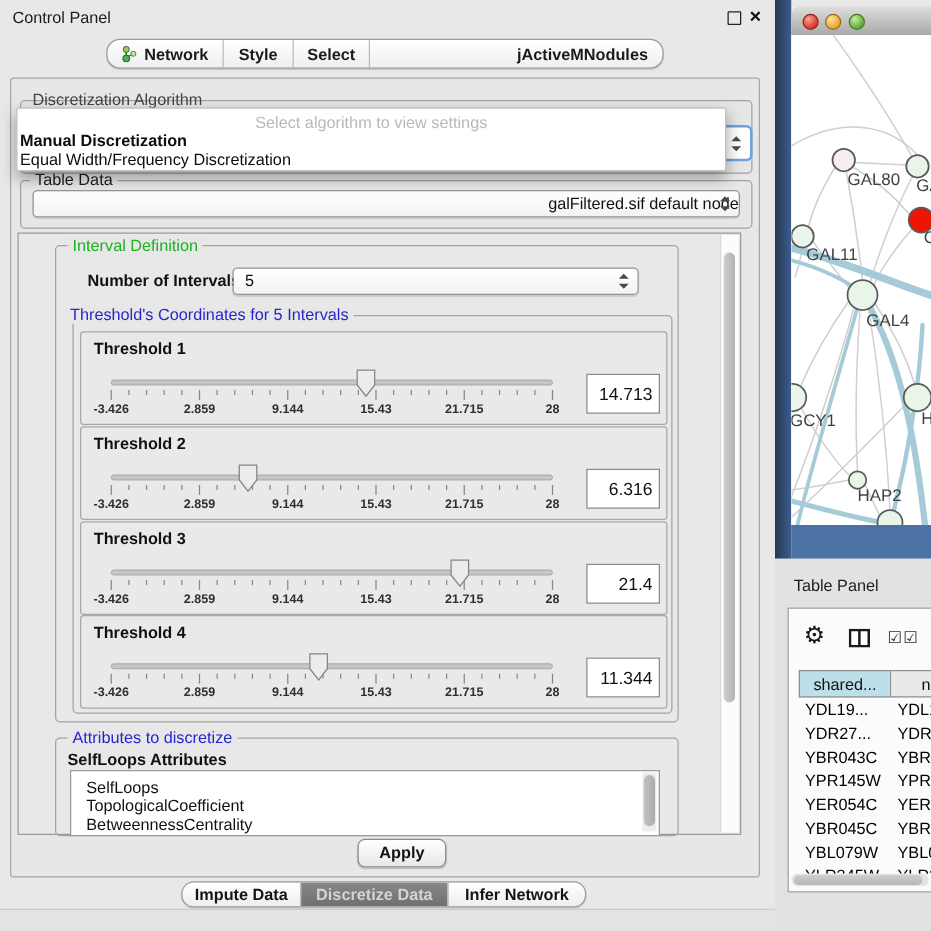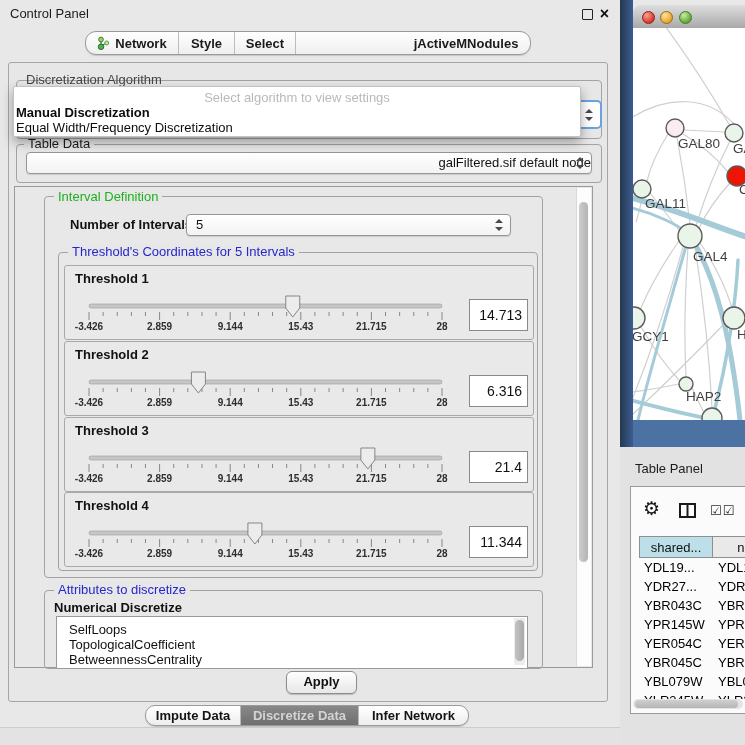--- a/index.html
+++ b/index.html
@@ -173,21 +173,21 @@
   <div class="abs group" style="left:44px;top:196px;width:497px;height:380px;"></div>
   <div class="abs group-title green-t" style="left:54px;top:190px;">Interval Definition</div>
 
   <div class="abs" style="left:70px;top:217px;font-size:13px;font-weight:700;color:#111;">Number of Intervals</div>
   <div class="abs combo" style="left:186px;top:214px;width:314px;height:20px;">
     <span>5</span>
     <div class="spinner"></div>
   </div>
 
   <div class="abs group" style="left:58px;top:252px;width:478px;height:317px;"></div>
-  <div class="abs group-title blue-t" style="left:68px;top:245px;">Threshold's Coordinates for 5 Intervals</div>
+  <div class="abs group-title blue-t" style="left:52px;top:245px;">Threshold's Coordinates for 5 Intervals</div>
   <div class="abs">
       <div class="th-row" style="top: 265px;">
       <div class="th-label">Threshold 1</div>
       <svg class="th-svg" width="372" height="40" viewBox="0 0 372 40">
           <rect x="8" y="9" width="353" height="4" rx="2" fill="#c6c6c6" stroke="#9a9a9a" stroke-width="0.6"></rect>
           <line x1="8" y1="17" x2="8" y2="25" stroke="#878787" stroke-width="1"></line>
           <line x1="22.119999999999997" y1="17" x2="22.119999999999997" y2="21" stroke="#878787" stroke-width="1"></line>
           <line x1="36.239999999999995" y1="17" x2="36.239999999999995" y2="21" stroke="#878787" stroke-width="1"></line>
           <line x1="50.36" y1="17" x2="50.36" y2="21" stroke="#878787" stroke-width="1"></line>
           <line x1="64.47999999999999" y1="17" x2="64.47999999999999" y2="21" stroke="#878787" stroke-width="1"></line>
@@ -339,21 +339,21 @@
           <text x="290.4" y="35" text-anchor="middle" font-size="10" font-weight="bold" fill="#2e2e2e">21.715</text>
           <text x="361" y="35" text-anchor="middle" font-size="10" font-weight="bold" fill="#2e2e2e">28</text>
           <polygon points="166.90752879781073,1 180.90752879781073,1 180.90752879781073,13 173.90752879781073,22 166.90752879781073,13" fill="#ececec" stroke="#858585" stroke-width="1"></polygon>
         </svg>
       <div class="th-valbox">11.344</div>
     </div>
     </div>
 
   <div class="abs group" style="left:44px;top:590px;width:497px;height:77px;"></div>
   <div class="abs group-title blue-t" style="left:54px;top:583px;">Attributes to discretize</div>
-  <div class="abs" style="left:54px;top:600px;font-size:13px;font-weight:700;color:#111;">Numerical Discretize</div>
+  <div class="abs" style="left:54px;top:600px;font-size:13px;font-weight:700;color:#111;">SelfLoops Attributes</div>
   <div class="abs attr-list">
     <div style="padding-top:5px;">
         <div class="attr-item">SelfLoops</div>
         <div class="attr-item">TopologicalCoefficient</div>
         <div class="attr-item">BetweennessCentrality</div>
       </div>
     <div class="attr-sb">
       <div class="attr-sb-thumb"></div>
     </div>
   </div>

